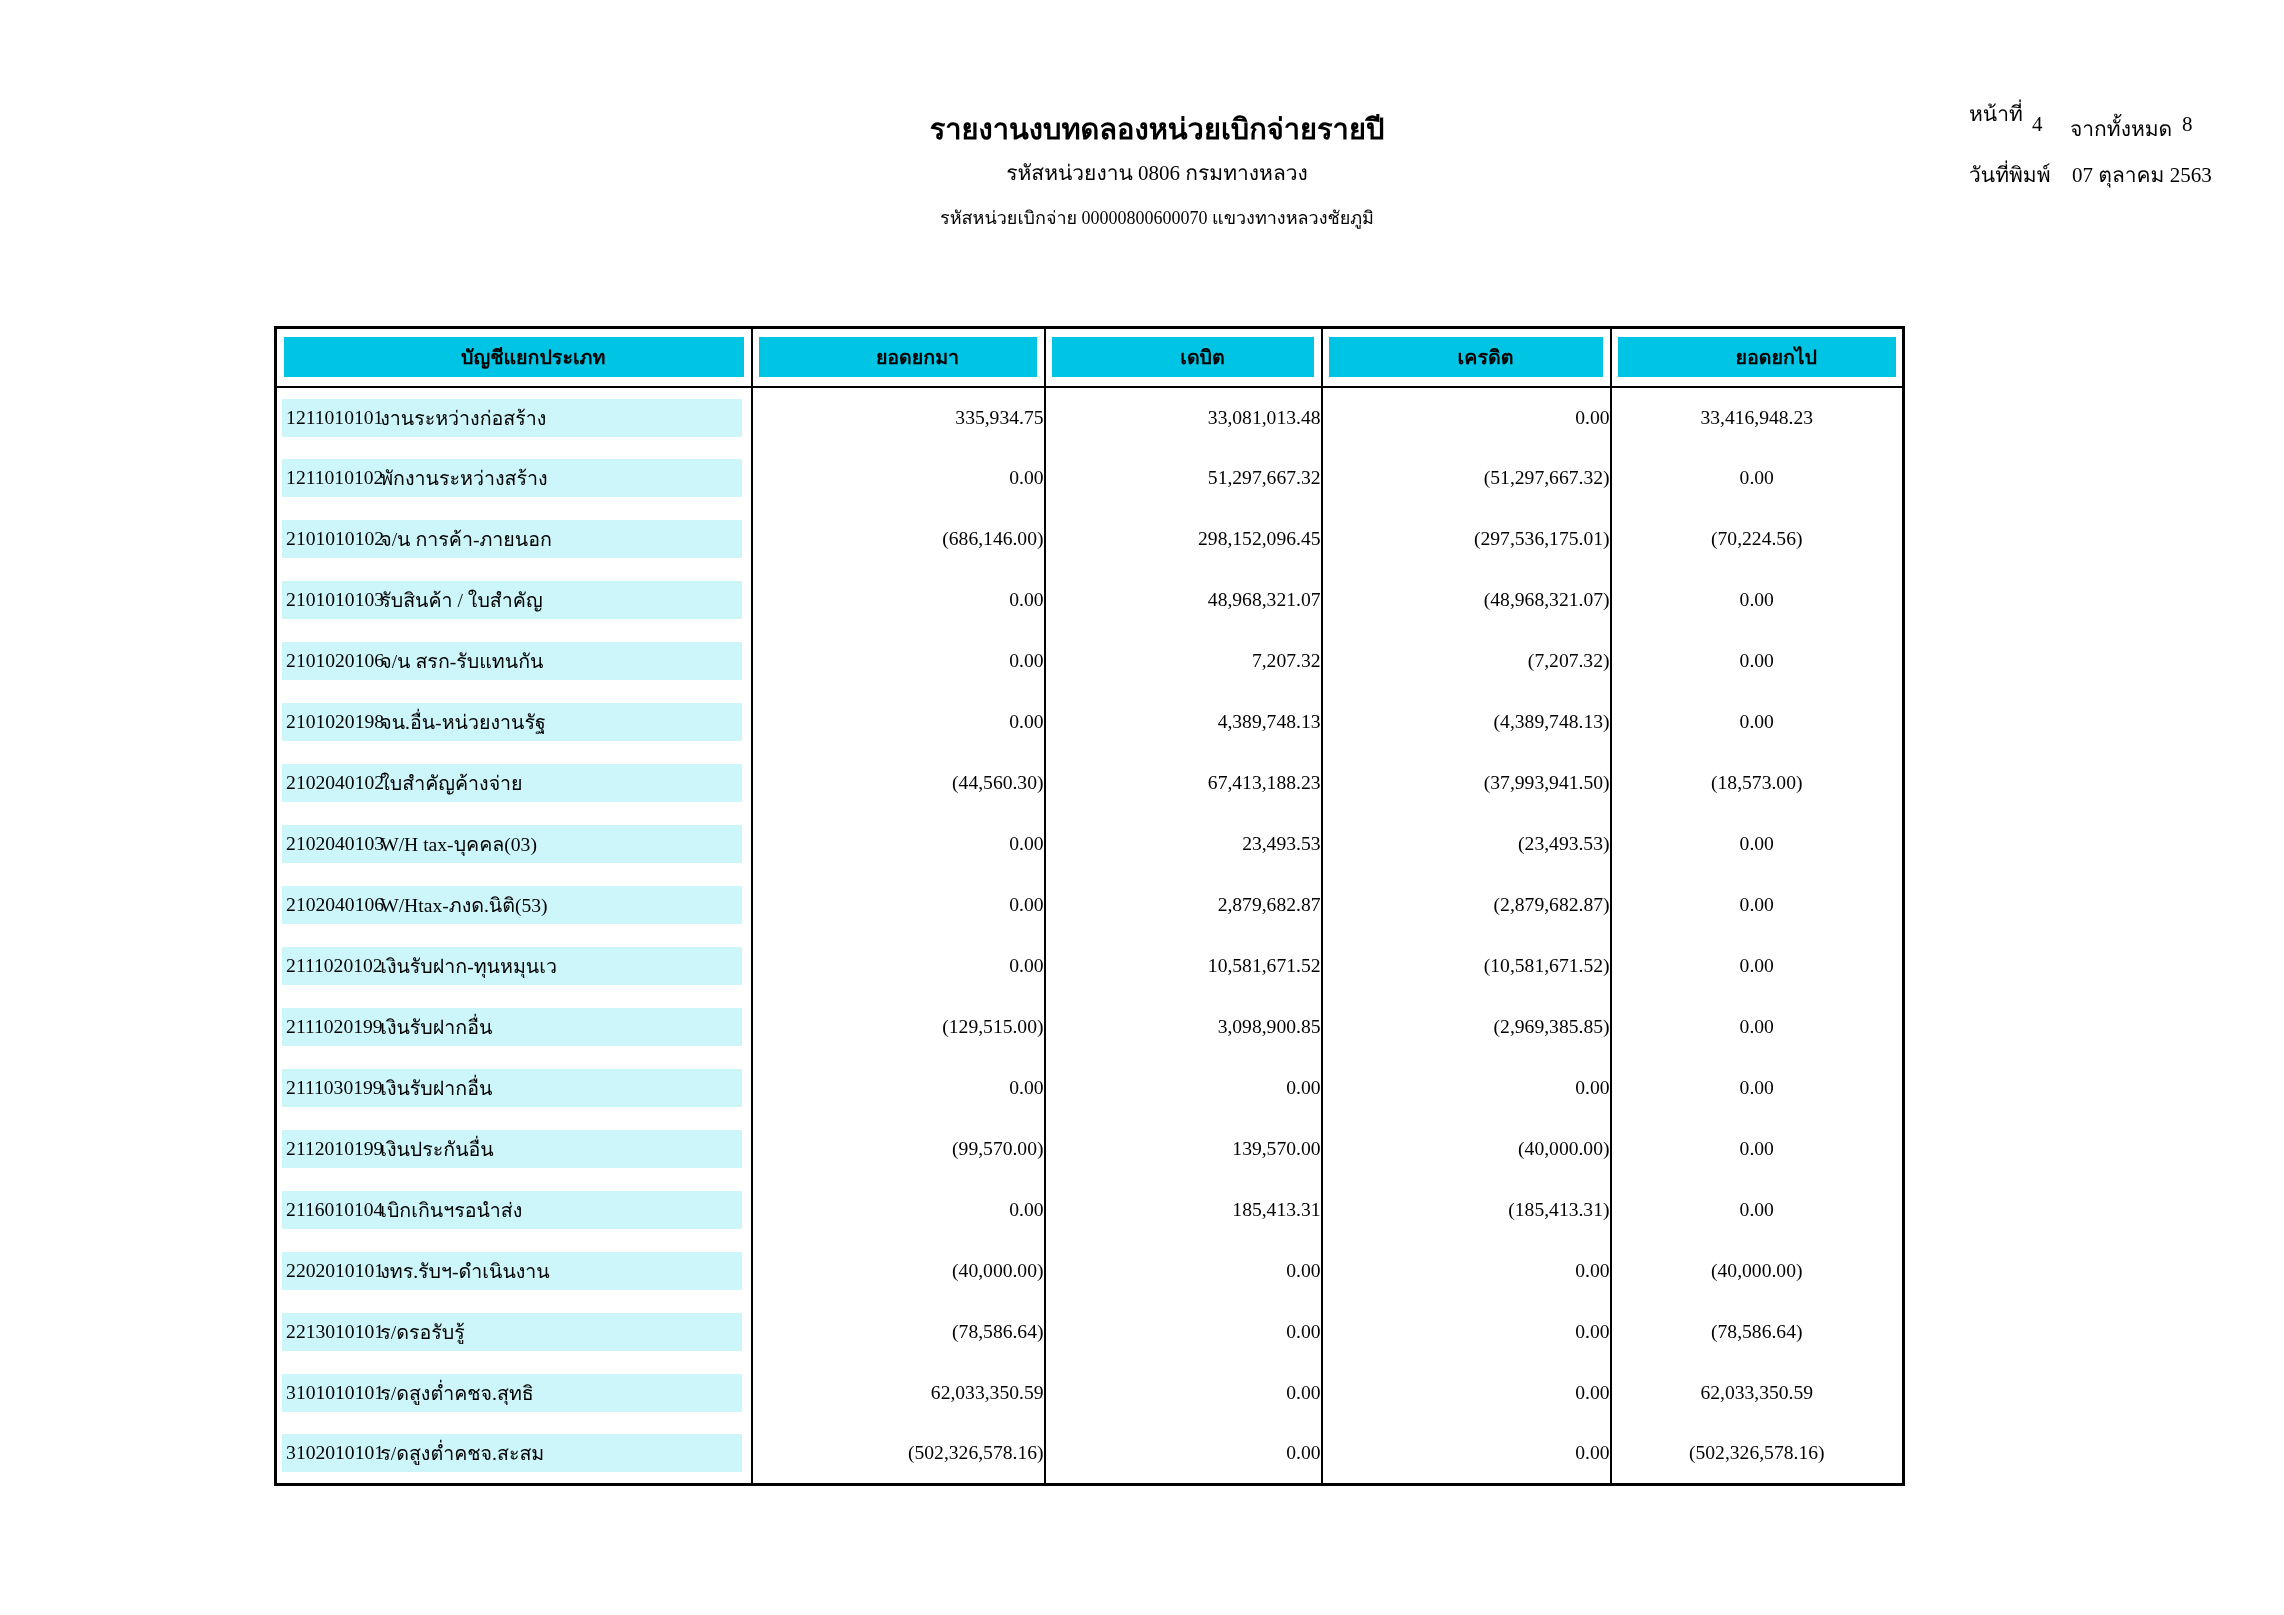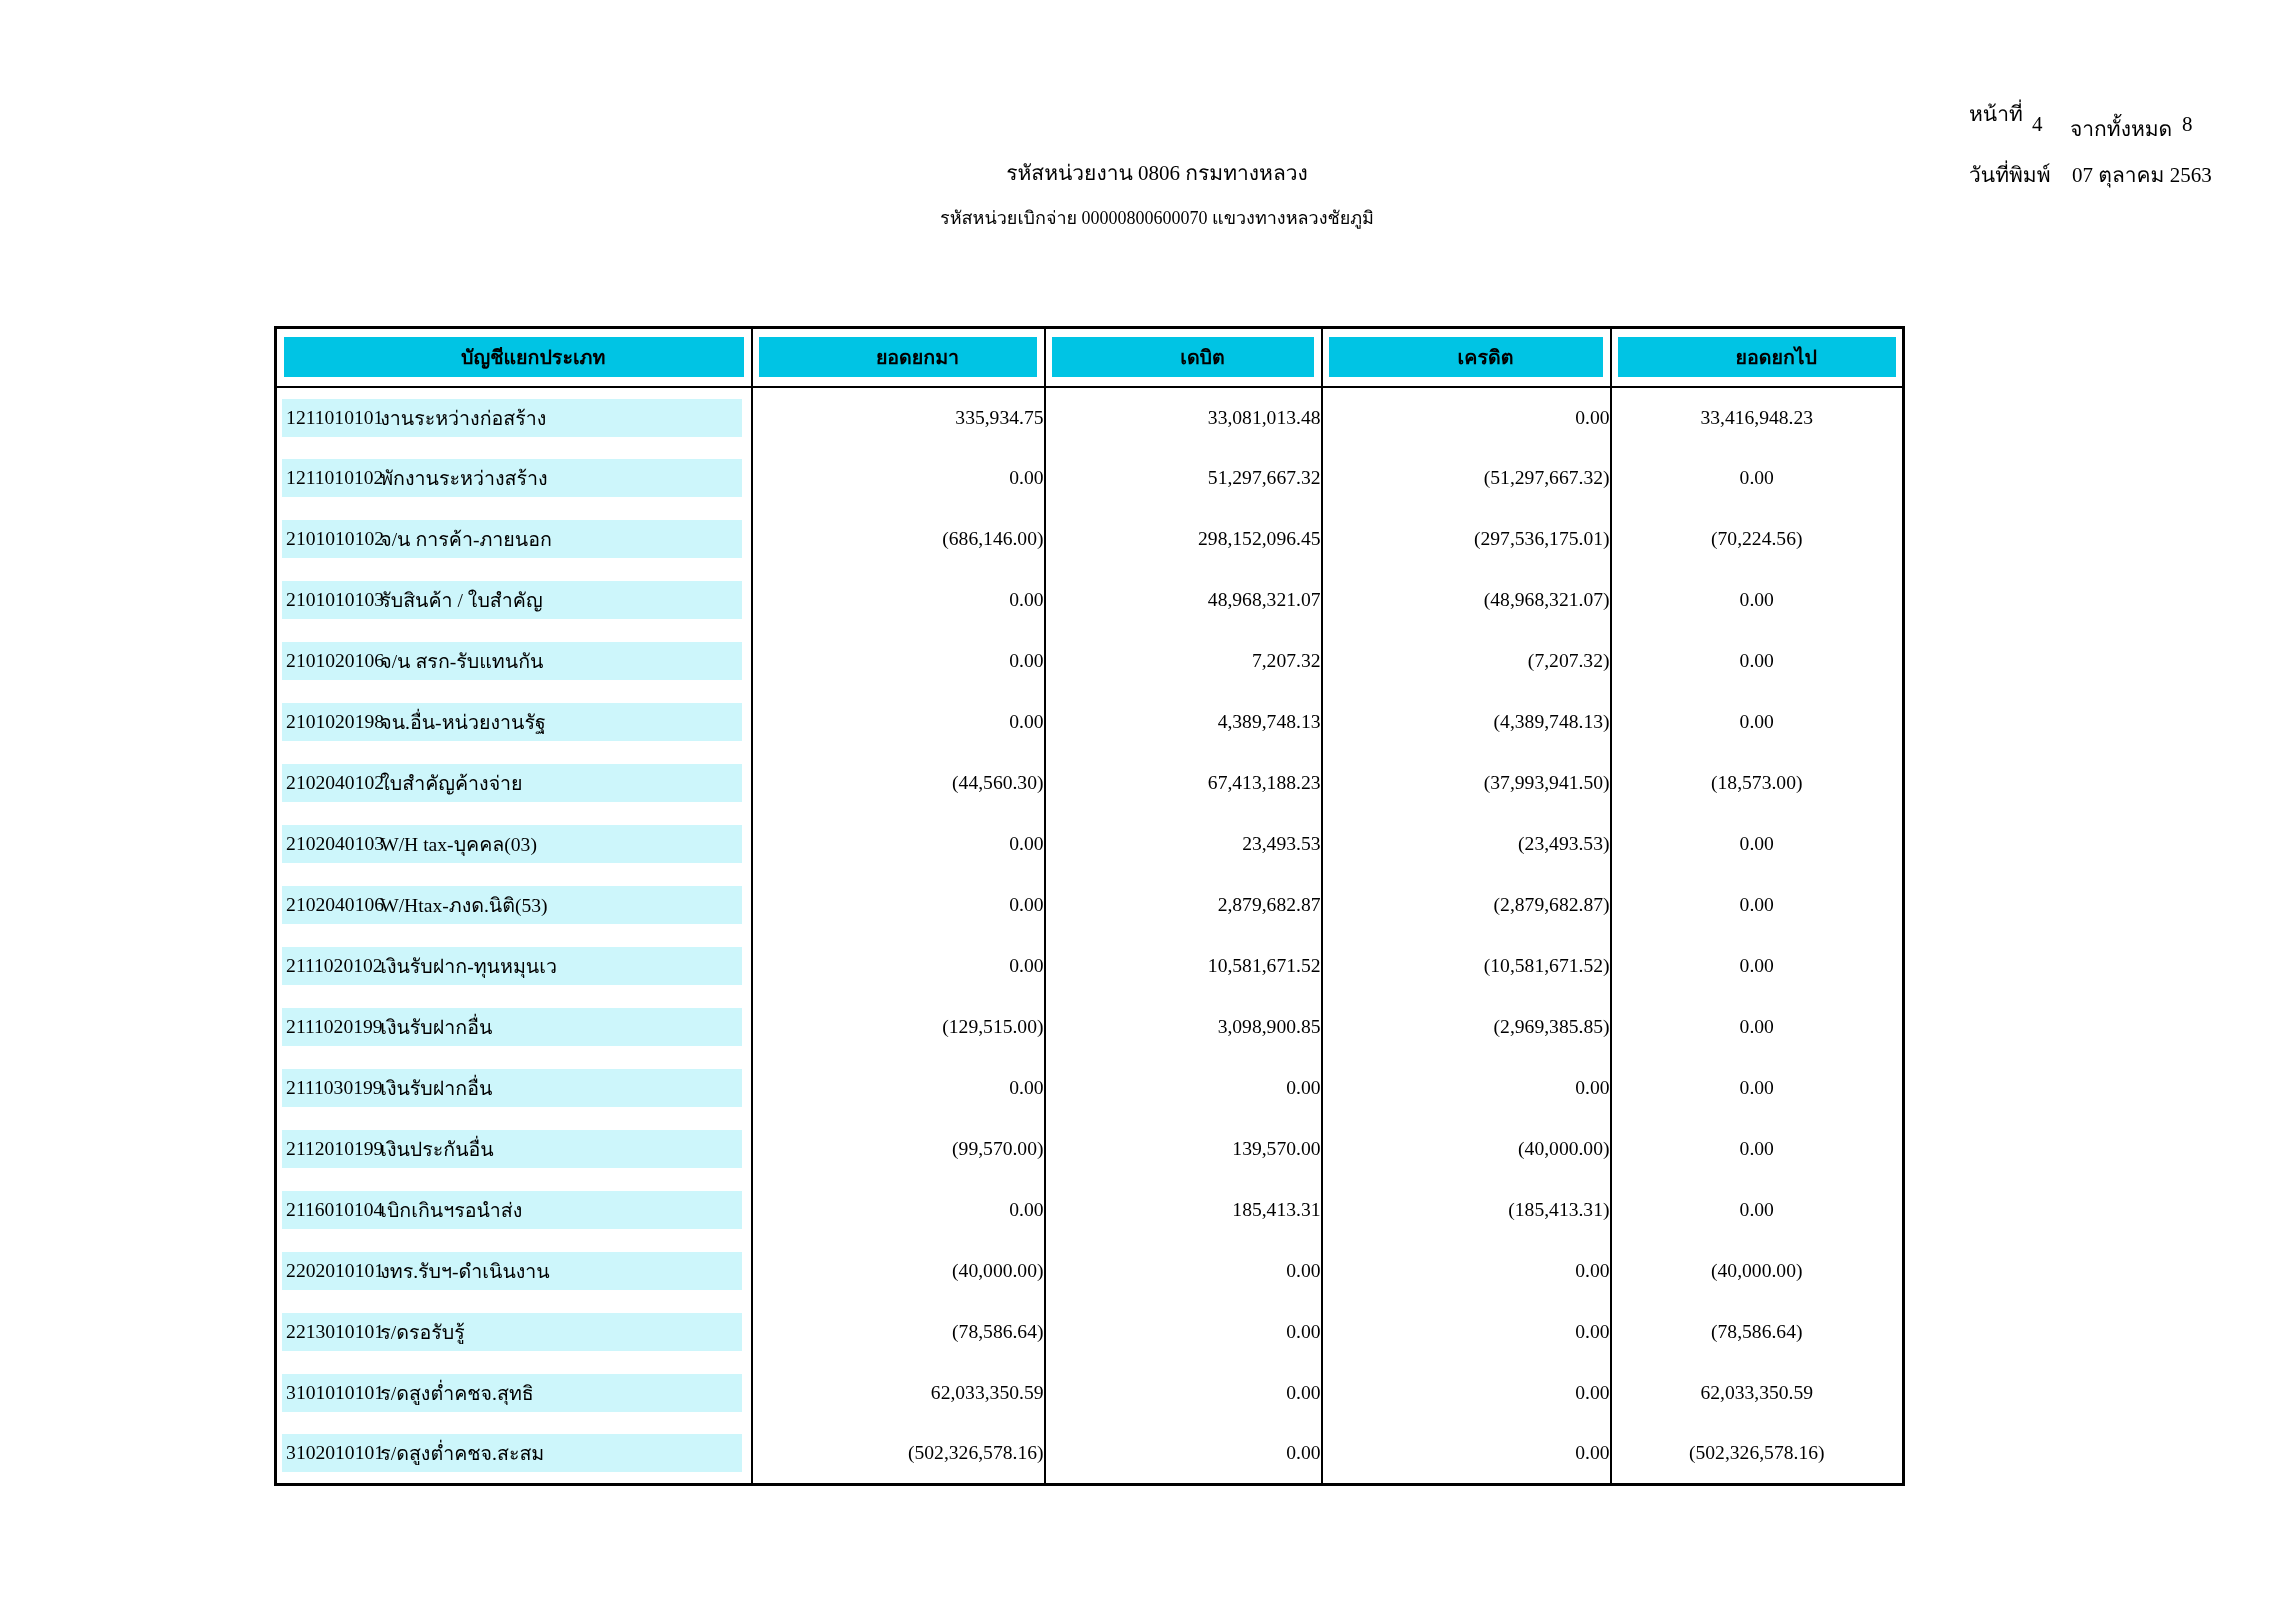--- a/index.html
+++ b/index.html
@@ -68,20 +68,21 @@
   td.num{
     text-align:right;padding-right:10.4px;
     font-size:19.6px;white-space:nowrap;
   }
 </style>
 </head>
 <body>
 
 <div class="page">
 
+  <div class="center-line doc-title">รายงานงบทดลองหน่วยเบิกจ่ายรายปี</div>
   <div class="center-line doc-sub1">รหัสหน่วยงาน 0806 กรมทางหลวง</div>
   <div class="center-line doc-sub2">รหัสหน่วยเบิกจ่าย 00000800600070 แขวงทางหลวงชัยภูมิ</div>
 
   <div class="pginfo lbl-page">หน้าที่</div>
   <div class="pginfo val-page">4</div>
   <div class="pginfo lbl-total">จากทั้งหมด</div>
   <div class="pginfo val-total">8</div>
   <div class="pginfo lbl-printdate">วันที่พิมพ์</div>
   <div class="pginfo val-printdate">07 ตุลาคม 2563</div>
 

